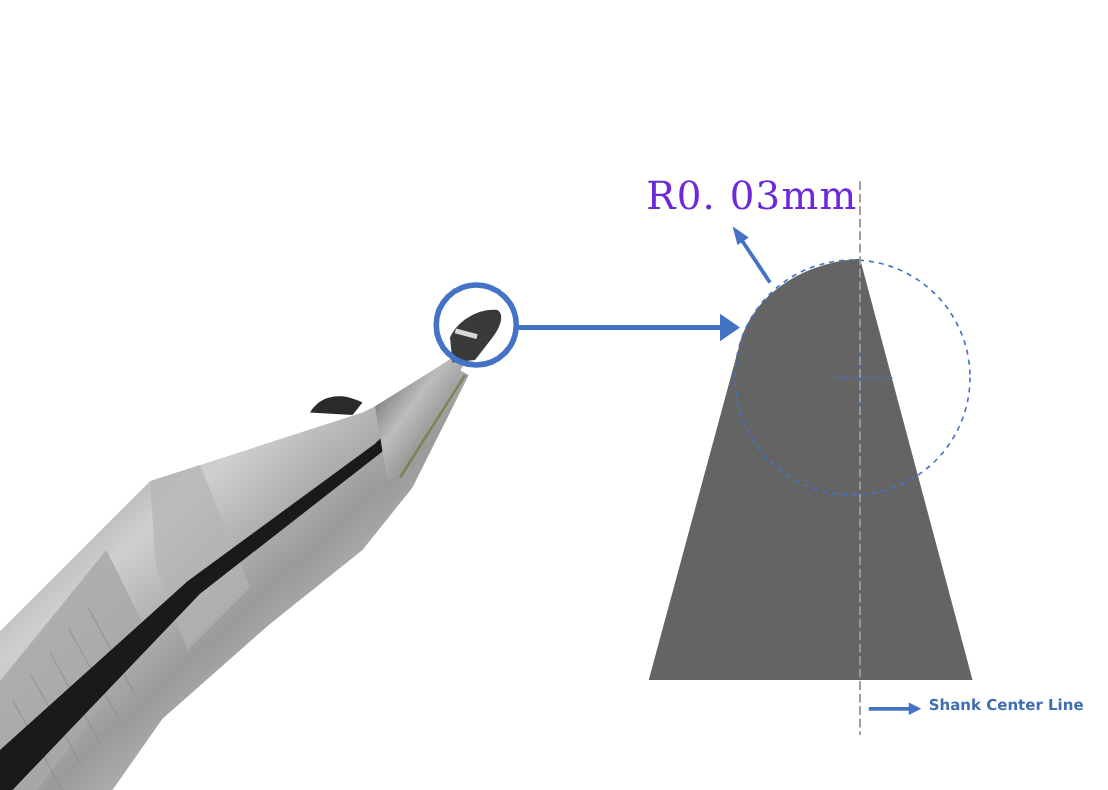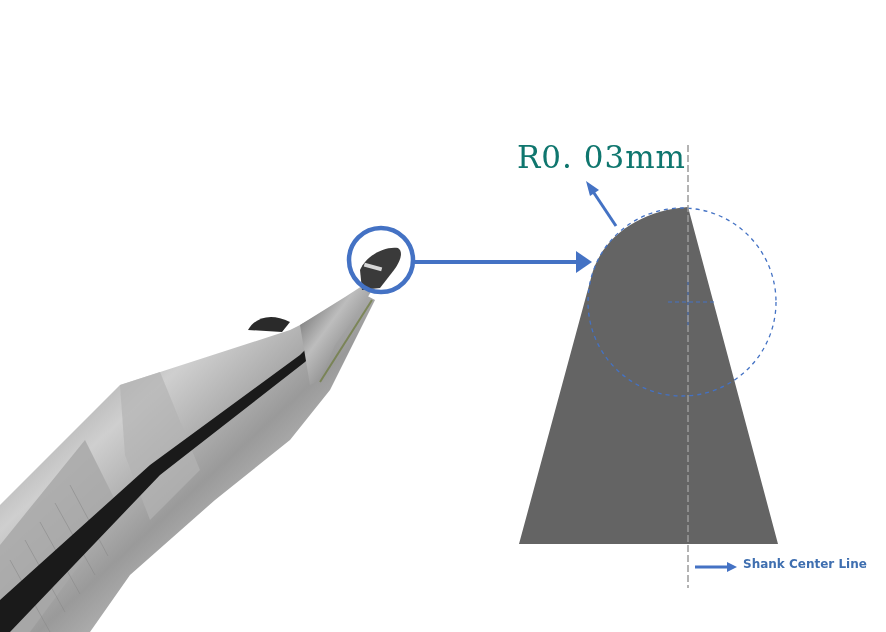--- a/index.html
+++ b/index.html
@@ -1,18 +1,18 @@
 <!DOCTYPE html>
 <html><head>
 <meta charset="utf-8">
 <style>
   html, body { margin:0; padding:0; background:#ffffff; }
   body { width:886px; height:632px; position:relative; overflow:hidden; font-family:"DejaVu Sans", sans-serif; }
   svg { position:absolute; left:0; top:0; }
-  .label-r { position:absolute; left:517px; top:142px; font-family:"DejaVu Serif", serif; font-size:31px; color:#0f766e; letter-spacing:1px; line-height:1; }
+  .label-r { position:absolute; left:517px; top:142px; font-family:"DejaVu Serif", serif; font-size:31px; color:#6d28d9; letter-spacing:1px; line-height:1; }
   .label-shank { position:absolute; left:743px; top:558px; font-family:"DejaVu Sans", sans-serif; font-weight:bold; font-size:12px; color:#3f6fb0; line-height:1; white-space:nowrap; }
 </style>
 </head>
 <body>
 
 <svg width="886" height="632" viewBox="0 0 886 632">
   <defs>
     <linearGradient id="shankGrad" x1="0" y1="0" x2="1" y2="1">
       <stop offset="0" stop-color="#6a6a6a"></stop>
       <stop offset="0.35" stop-color="#cfcfcf"></stop>

